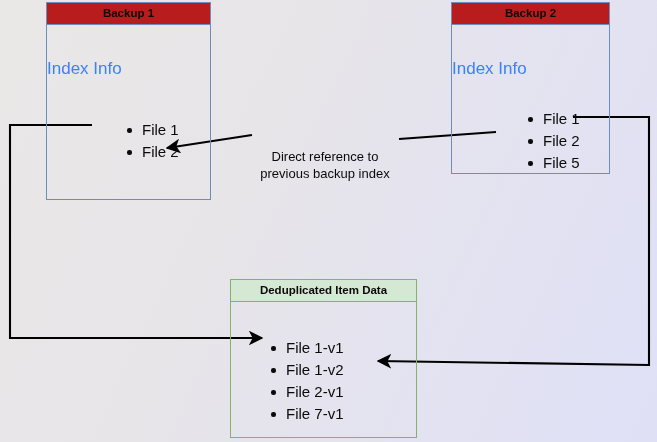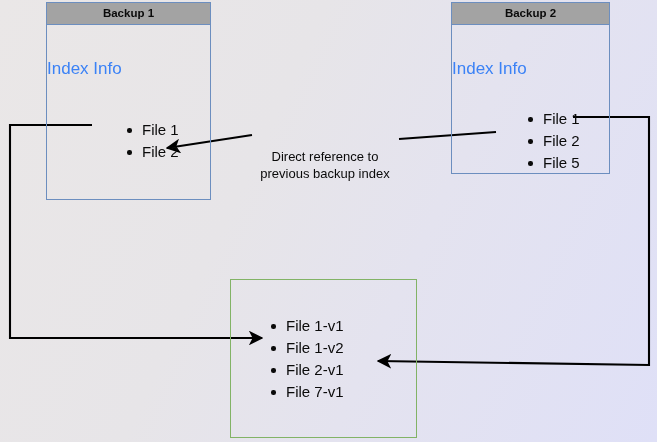--- a/index.html
+++ b/index.html
@@ -36,21 +36,21 @@
     border-color: #82b366;
   }
   .node-header {
     box-sizing: border-box;
     height: 22px;
     line-height: 21px;
     text-align: center;
     font-size: 11.5px;
     font-weight: bold;
     color: #0a0a0a;
-    background: #a3a3a3;
+    background: #b91c1c;
     border-bottom: 1.4px solid #6c8ebf;
   }
   .node.green .node-header {
     background: #d5e8d4;
     border-bottom-color: #82b366;
   }
   .node-body {
     position: relative;
     height: calc(100% - 22px);
   }
@@ -149,20 +149,21 @@
       <div class="index-label">Index Info</div>
       <ul class="file-list" id="list-backup-2">
         <li>File 1</li>
         <li>File 2</li>
         <li>File 5</li>
       </ul>
     </div>
   </div>
 
   <div class="node green" id="node-dedup">
+    <div class="node-header">Deduplicated Item Data</div>
     <div class="node-body">
       <ul class="file-list" id="list-dedup">
         <li>File 1-v1</li>
         <li>File 1-v2</li>
         <li>File 2-v1</li>
         <li>File 7-v1</li>
       </ul>
     </div>
   </div>
 

